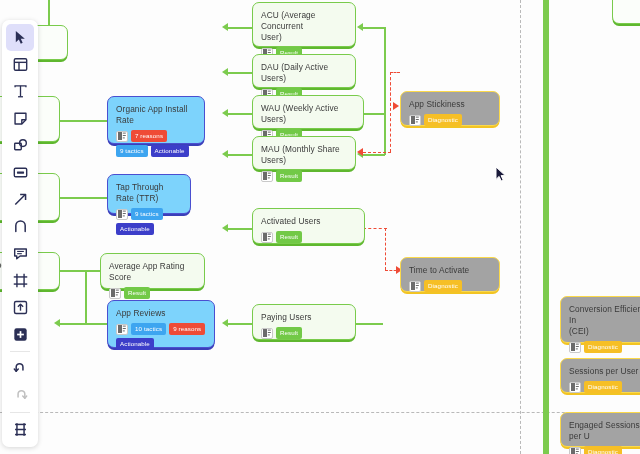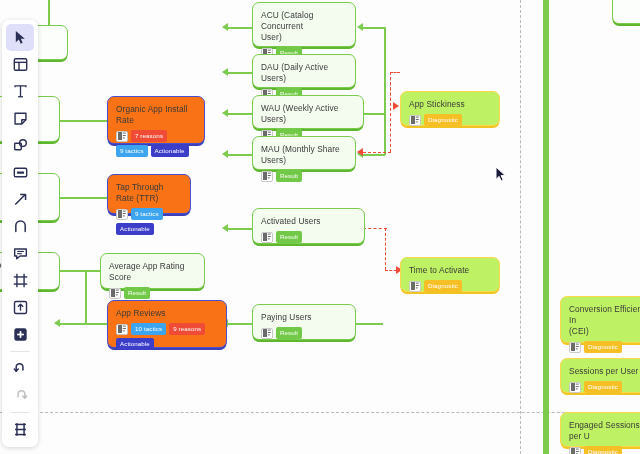--- a/index.html
+++ b/index.html
@@ -57,22 +57,22 @@
     background: #fff;
     display: inline-flex;
     align-items: center; justify-content: center;
     flex: 0 0 auto;
   }
   .doc-ico svg { display:block; }
 
   
   .green  { border: 1.6px solid #79cb4b; box-shadow: 0 2.5px 0 -0.5px #5fb72f; background:#fbfefa; }
   .greenf { border: 1.6px solid #79cb4b; box-shadow: 0 2.5px 0 -0.5px #5fb72f; background:#f4fbef; }
-  .yellow { border: 1.6px solid #fbd94a; box-shadow: 0 2.5px 0 -0.5px #f2c423; background:#bef264; }
-  .blue   { border: 1.6px solid #4a4fd0; box-shadow: 0 2.5px 0 -0.5px #3b3fb8; background:#f97316; }
+  .yellow { border: 1.6px solid #fbd94a; box-shadow: 0 2.5px 0 -0.5px #f2c423; background:#a3a3a3; }
+  .blue   { border: 1.6px solid #4a4fd0; box-shadow: 0 2.5px 0 -0.5px #3b3fb8; background:#7dd3fc; }
 
   
   .edge { position: absolute; background: #7ccb4e; z-index: 2; }
   .edge.h { height: 1.6px; }
   .edge.v { width: 1.6px; }
   .arrow-l {
     position: absolute; z-index: 3;
     width: 0; height: 0;
     border-top: 4px solid transparent;
     border-bottom: 4px solid transparent;
@@ -245,39 +245,39 @@
             <rect x="0" y="0" width="4" height="8" fill="#6b6b6b"></rect>
             <rect x="4.8" y="0.6" width="3" height="1" fill="#6b6b6b"></rect>
             <rect x="4.8" y="3" width="3" height="1" fill="#6b6b6b"></rect>
             <rect x="4.8" y="5.4" width="2" height="1" fill="#6b6b6b"></rect>
           </svg>
       </span>
       <span class="badge b-result">Result</span>
     </div>
   </div>
 
-  <div class="node blue" style="left:107px; top:300px; width:120px; height:48px;">
+  <div class="node blue" style="left:107px; top:300px; width:108px; height:48px;">
     <div class="title">App Reviews</div>
     <div class="badges">
       <span class="doc-ico">
         <svg width="8" height="8" viewBox="0 0 8 8">
             <rect x="0" y="0" width="4" height="8" fill="#6b6b6b"></rect>
             <rect x="4.8" y="0.6" width="3" height="1" fill="#6b6b6b"></rect>
             <rect x="4.8" y="3" width="3" height="1" fill="#6b6b6b"></rect>
             <rect x="4.8" y="5.4" width="2" height="1" fill="#6b6b6b"></rect>
           </svg>
       </span>
       <span class="badge b-tactics">10 tactics</span>
       <span class="badge b-reasons">9 reasons</span>
       <span class="badge b-action">Actionable</span>
     </div>
   </div>
 
   <div class="node greenf" style="left:252px; top:2px; width:104px; height:45px;">
-    <div class="title">ACU (Catalog Concurrent
+    <div class="title">ACU (Average Concurrent
 User)</div>
     <div class="badges">
       <span class="doc-ico">
         <svg width="8" height="8" viewBox="0 0 8 8">
             <rect x="0" y="0" width="4" height="8" fill="#6b6b6b"></rect>
             <rect x="4.8" y="0.6" width="3" height="1" fill="#6b6b6b"></rect>
             <rect x="4.8" y="3" width="3" height="1" fill="#6b6b6b"></rect>
             <rect x="4.8" y="5.4" width="2" height="1" fill="#6b6b6b"></rect>
           </svg>
       </span>

